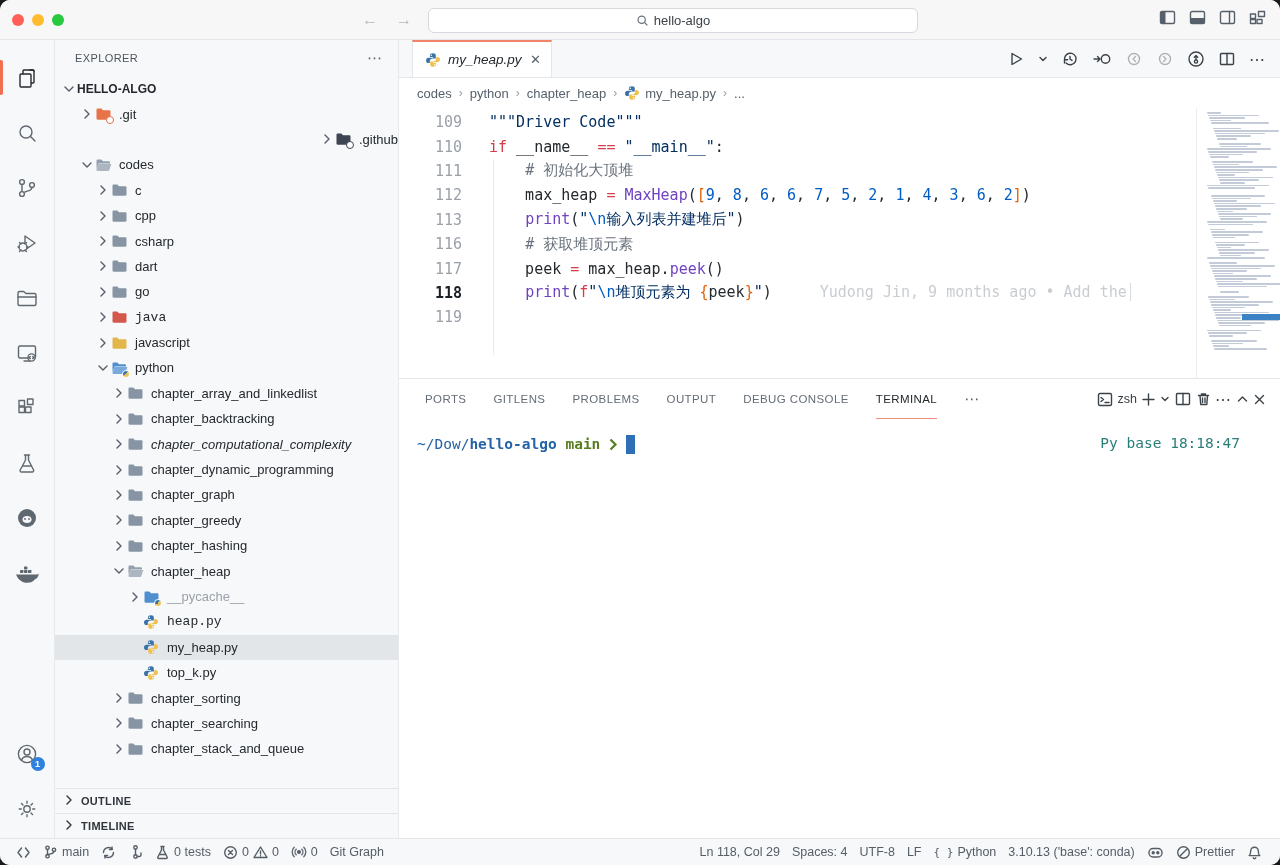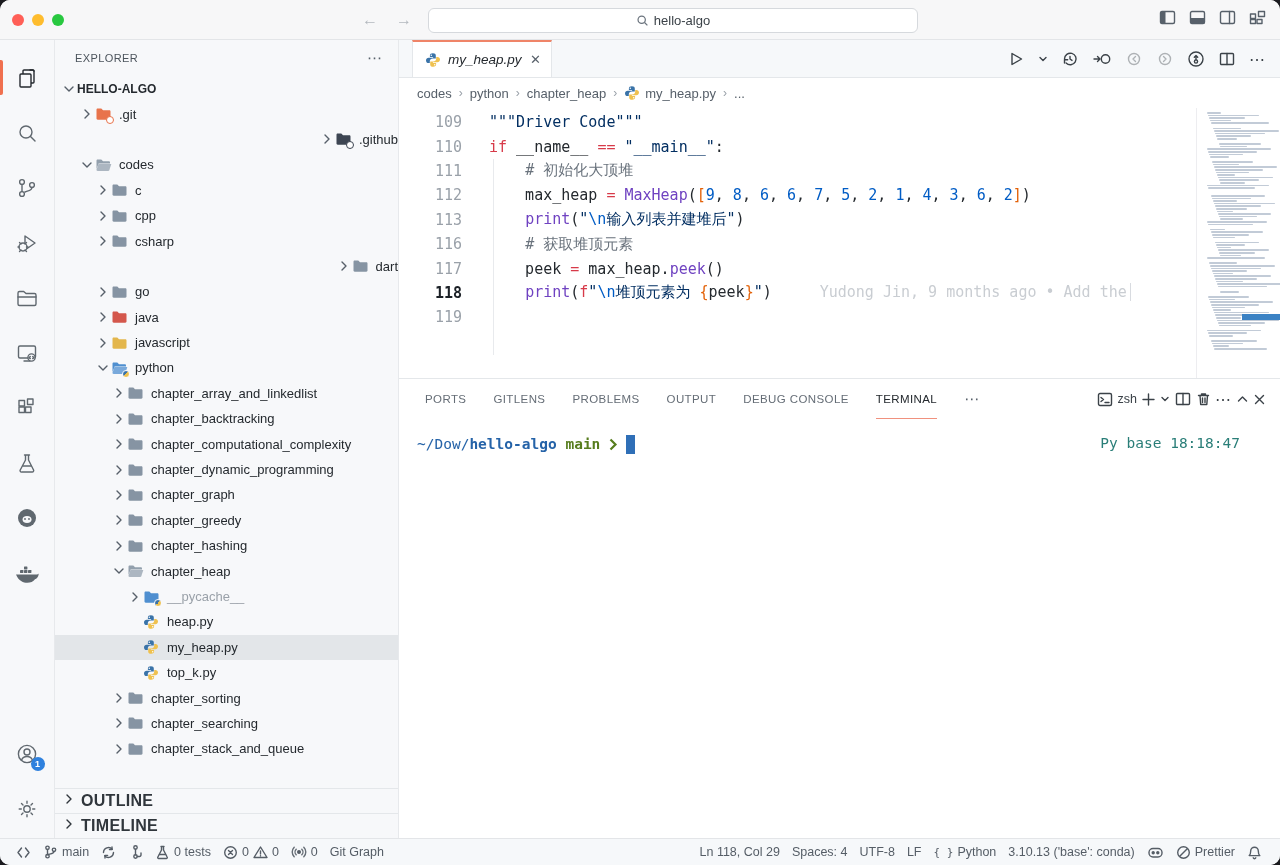--- a/index.html
+++ b/index.html
@@ -33,21 +33,21 @@
   .sb-header { height:36px; display:flex; align-items:center; padding:0 14px 0 20px; font-size:11px; letter-spacing:.4px; color:#4c545c; flex:0 0 36px; }
   .sb-header .dots { margin-left:auto; color:#57606a; font-size:15px; letter-spacing:2px; cursor:pointer; }
   .tree { flex:1 1 auto; overflow:hidden; }
   .tree-row { height:25.4px; display:flex; align-items:center; cursor:pointer; white-space:nowrap; }
   .tree-row.selected { background:#e3e6e9; }
   .tree-row.root-row { font-weight:bold; font-size:12px; }
   .tree-row .chev { width:16px; height:16px; flex:0 0 16px; display:flex; align-items:center; justify-content:center; color:#57606a; }
   .tree-row .ticon { width:17px; height:16px; flex:0 0 17px; margin-right:7px; position:relative; }
   .tree-row .lbl.muted { color:#9aa1a9; }
   .mini-badge { position:absolute; right:-2px; bottom:-2px; width:8px; height:8px; border-radius:50%; border:1px solid #f7f8fa; }
-  .sb-section { height:25px; display:flex; align-items:center; gap:4px; border-top:1px solid #e4e7ea; font-size:16px; font-weight:bold; color:#30363c; padding-left:6px; flex:0 0 25px; letter-spacing:.3px; cursor:pointer; }
+  .sb-section { height:25px; display:flex; align-items:center; gap:4px; border-top:1px solid #e4e7ea; font-size:11px; font-weight:bold; color:#30363c; padding-left:6px; flex:0 0 25px; letter-spacing:.3px; cursor:pointer; }
 
   
   .editorgroup { flex:1 1 auto; display:flex; flex-direction:column; min-width:0; background:#fff; }
   .tabbar { height:38px; background:#f6f8fa; border-bottom:1px solid #e4e7ea; display:flex; align-items:stretch; flex:0 0 38px; position:relative; }
   .tab { margin-left:13px; width:140px; background:#fff; border-left:1px solid #e4e7ea; border-right:1px solid #e4e7ea; border-top:2px solid #ef8468; display:flex; align-items:center; gap:7px; padding:0 10px 0 12px; font-size:13.5px; font-style:italic; color:#24292e; cursor:pointer; }
   .tab .close { margin-left:auto; color:#57606a; font-size:13px; font-style:normal; }
   .editor-actions { position:absolute; right:14px; top:0; height:38px; display:flex; align-items:center; gap:13px; color:#57606a; }
   .editor-actions .dim { opacity:.38; }
   .breadcrumbs { height:30px; display:flex; align-items:center; padding-left:18px; font-size:13px; color:#57606a; gap:2px; flex:0 0 30px; background:#fff; }
   .breadcrumbs .sep { color:#9aa1a9; margin:0 5px; font-size:12px; }
@@ -335,21 +335,21 @@
             <span class="chev">
               <svg width="16" height="16" viewBox="0 0 16 16" fill="none" stroke="currentColor" stroke-width="1.4" stroke-linecap="round" stroke-linejoin="round">
                 <path d="M6 4l4 4-4 4"></path>
               </svg>
             </span>
             <span class="ticon"><svg width="17" height="16" viewBox="0 0 17 16">
                 <path d="M1.5 3.8c0-.7.5-1.2 1.2-1.2h3.6l1.7 1.7h6.3c.7 0 1.2.5 1.2 1.2v7c0 .7-.5 1.2-1.2 1.2H2.7c-.7 0-1.2-.5-1.2-1.2z" fill="#8694a3"></path>
               </svg></span>
             <span class="lbl">csharp</span>
           </div>
-          <div class="tree-row" style="padding-left: 40px; justify-content: flex-end;">
+          <div class="tree-row" style="padding-left: 40px;">
             <span class="chev">
               <svg width="16" height="16" viewBox="0 0 16 16" fill="none" stroke="currentColor" stroke-width="1.4" stroke-linecap="round" stroke-linejoin="round">
                 <path d="M6 4l4 4-4 4"></path>
               </svg>
             </span>
             <span class="ticon"><svg width="17" height="16" viewBox="0 0 17 16">
                 <path d="M1.5 3.8c0-.7.5-1.2 1.2-1.2h3.6l1.7 1.7h6.3c.7 0 1.2.5 1.2 1.2v7c0 .7-.5 1.2-1.2 1.2H2.7c-.7 0-1.2-.5-1.2-1.2z" fill="#8694a3"></path>
               </svg></span>
             <span class="lbl">dart</span>
           </div>
@@ -357,21 +357,21 @@
             <span class="chev">
               <svg width="16" height="16" viewBox="0 0 16 16" fill="none" stroke="currentColor" stroke-width="1.4" stroke-linecap="round" stroke-linejoin="round">
                 <path d="M6 4l4 4-4 4"></path>
               </svg>
             </span>
             <span class="ticon"><svg width="17" height="16" viewBox="0 0 17 16">
                 <path d="M1.5 3.8c0-.7.5-1.2 1.2-1.2h3.6l1.7 1.7h6.3c.7 0 1.2.5 1.2 1.2v7c0 .7-.5 1.2-1.2 1.2H2.7c-.7 0-1.2-.5-1.2-1.2z" fill="#8694a3"></path>
               </svg></span>
             <span class="lbl">go</span>
           </div>
-          <div class="tree-row" style="padding-left: 40px;">
+          <div class="tree-row" style="padding-left: 40px; font-family: Liberation Mono, monospace;">
             <span class="chev">
               <svg width="16" height="16" viewBox="0 0 16 16" fill="none" stroke="currentColor" stroke-width="1.4" stroke-linecap="round" stroke-linejoin="round">
                 <path d="M6 4l4 4-4 4"></path>
               </svg>
             </span>
             <span class="ticon"><svg width="17" height="16" viewBox="0 0 17 16">
                 <path d="M1.5 3.8c0-.7.5-1.2 1.2-1.2h3.6l1.7 1.7h6.3c.7 0 1.2.5 1.2 1.2v7c0 .7-.5 1.2-1.2 1.2H2.7c-.7 0-1.2-.5-1.2-1.2z" fill="#d4574c"></path>
               </svg></span>
             <span class="lbl">java</span>
           </div>
@@ -413,21 +413,21 @@
             <span class="chev">
               <svg width="16" height="16" viewBox="0 0 16 16" fill="none" stroke="currentColor" stroke-width="1.4" stroke-linecap="round" stroke-linejoin="round">
                 <path d="M6 4l4 4-4 4"></path>
               </svg>
             </span>
             <span class="ticon"><svg width="17" height="16" viewBox="0 0 17 16">
                 <path d="M1.5 3.8c0-.7.5-1.2 1.2-1.2h3.6l1.7 1.7h6.3c.7 0 1.2.5 1.2 1.2v7c0 .7-.5 1.2-1.2 1.2H2.7c-.7 0-1.2-.5-1.2-1.2z" fill="#8694a3"></path>
               </svg></span>
             <span class="lbl">chapter_backtracking</span>
           </div>
-          <div class="tree-row" style="padding-left: 56px;">
+          <div class="tree-row" style="padding-left: 56px; font-style: italic;">
             <span class="chev">
               <svg width="16" height="16" viewBox="0 0 16 16" fill="none" stroke="currentColor" stroke-width="1.4" stroke-linecap="round" stroke-linejoin="round">
                 <path d="M6 4l4 4-4 4"></path>
               </svg>
             </span>
             <span class="ticon"><svg width="17" height="16" viewBox="0 0 17 16">
                 <path d="M1.5 3.8c0-.7.5-1.2 1.2-1.2h3.6l1.7 1.7h6.3c.7 0 1.2.5 1.2 1.2v7c0 .7-.5 1.2-1.2 1.2H2.7c-.7 0-1.2-.5-1.2-1.2z" fill="#8694a3"></path>
               </svg></span>
             <span class="lbl">chapter_computational_complexity</span>
           </div>
@@ -491,21 +491,21 @@
             <span class="chev">
               <svg width="16" height="16" viewBox="0 0 16 16" fill="none" stroke="currentColor" stroke-width="1.4" stroke-linecap="round" stroke-linejoin="round">
                 <path d="M6 4l4 4-4 4"></path>
               </svg>
             </span>
             <span class="ticon"><svg width="17" height="16" viewBox="0 0 17 16">
                 <path d="M1.5 3.8c0-.7.5-1.2 1.2-1.2h3.6l1.7 1.7h6.3c.7 0 1.2.5 1.2 1.2v7c0 .7-.5 1.2-1.2 1.2H2.7c-.7 0-1.2-.5-1.2-1.2z" fill="#4f8fd0"></path>
               </svg><span class="mini-badge" style="background: linear-gradient(135deg, rgb(58, 115, 168) 50%, rgb(239, 193, 79) 50%);"></span></span>
             <span class="lbl muted">__pycache__</span>
           </div>
-          <div class="tree-row" style="padding-left: 72px;">
+          <div class="tree-row" style="padding-left: 72px; font-family: Liberation Mono, monospace;">
             <span class="chev"></span>
             <span class="ticon"><svg width="16" height="16" viewBox="0 0 16 16">
                 <path d="M7.9 1.2c-2 0-3 .9-3 2.2v1.7h3.2v.6H3.6C2.2 5.7 1 6.8 1 8.4s1.1 2.7 2.5 2.7h1.3V9.3c0-1.5 1.3-2.8 2.9-2.8h3.1V3.4c0-1.3-1-2.2-2.9-2.2z" fill="#3a73a8"></path>
                 <path d="M8.1 14.8c2 0 3-.9 3-2.2v-1.7H7.9v-.6h4.5c1.4 0 2.6-1.1 2.6-2.7s-1.1-2.7-2.5-2.7h-1.3v1.8c0 1.5-1.3 2.8-2.9 2.8H5.2v2.9c0 1.3 1 2.4 2.9 2.4z" fill="#efc14f"></path>
                 <circle cx="6.3" cy="3.3" r=".7" fill="#fff"></circle>
                 <circle cx="9.7" cy="12.7" r=".7" fill="#fff"></circle>
               </svg></span>
             <span class="lbl">heap.py</span>
           </div>
           <div class="tree-row selected" style="padding-left: 72px;">

